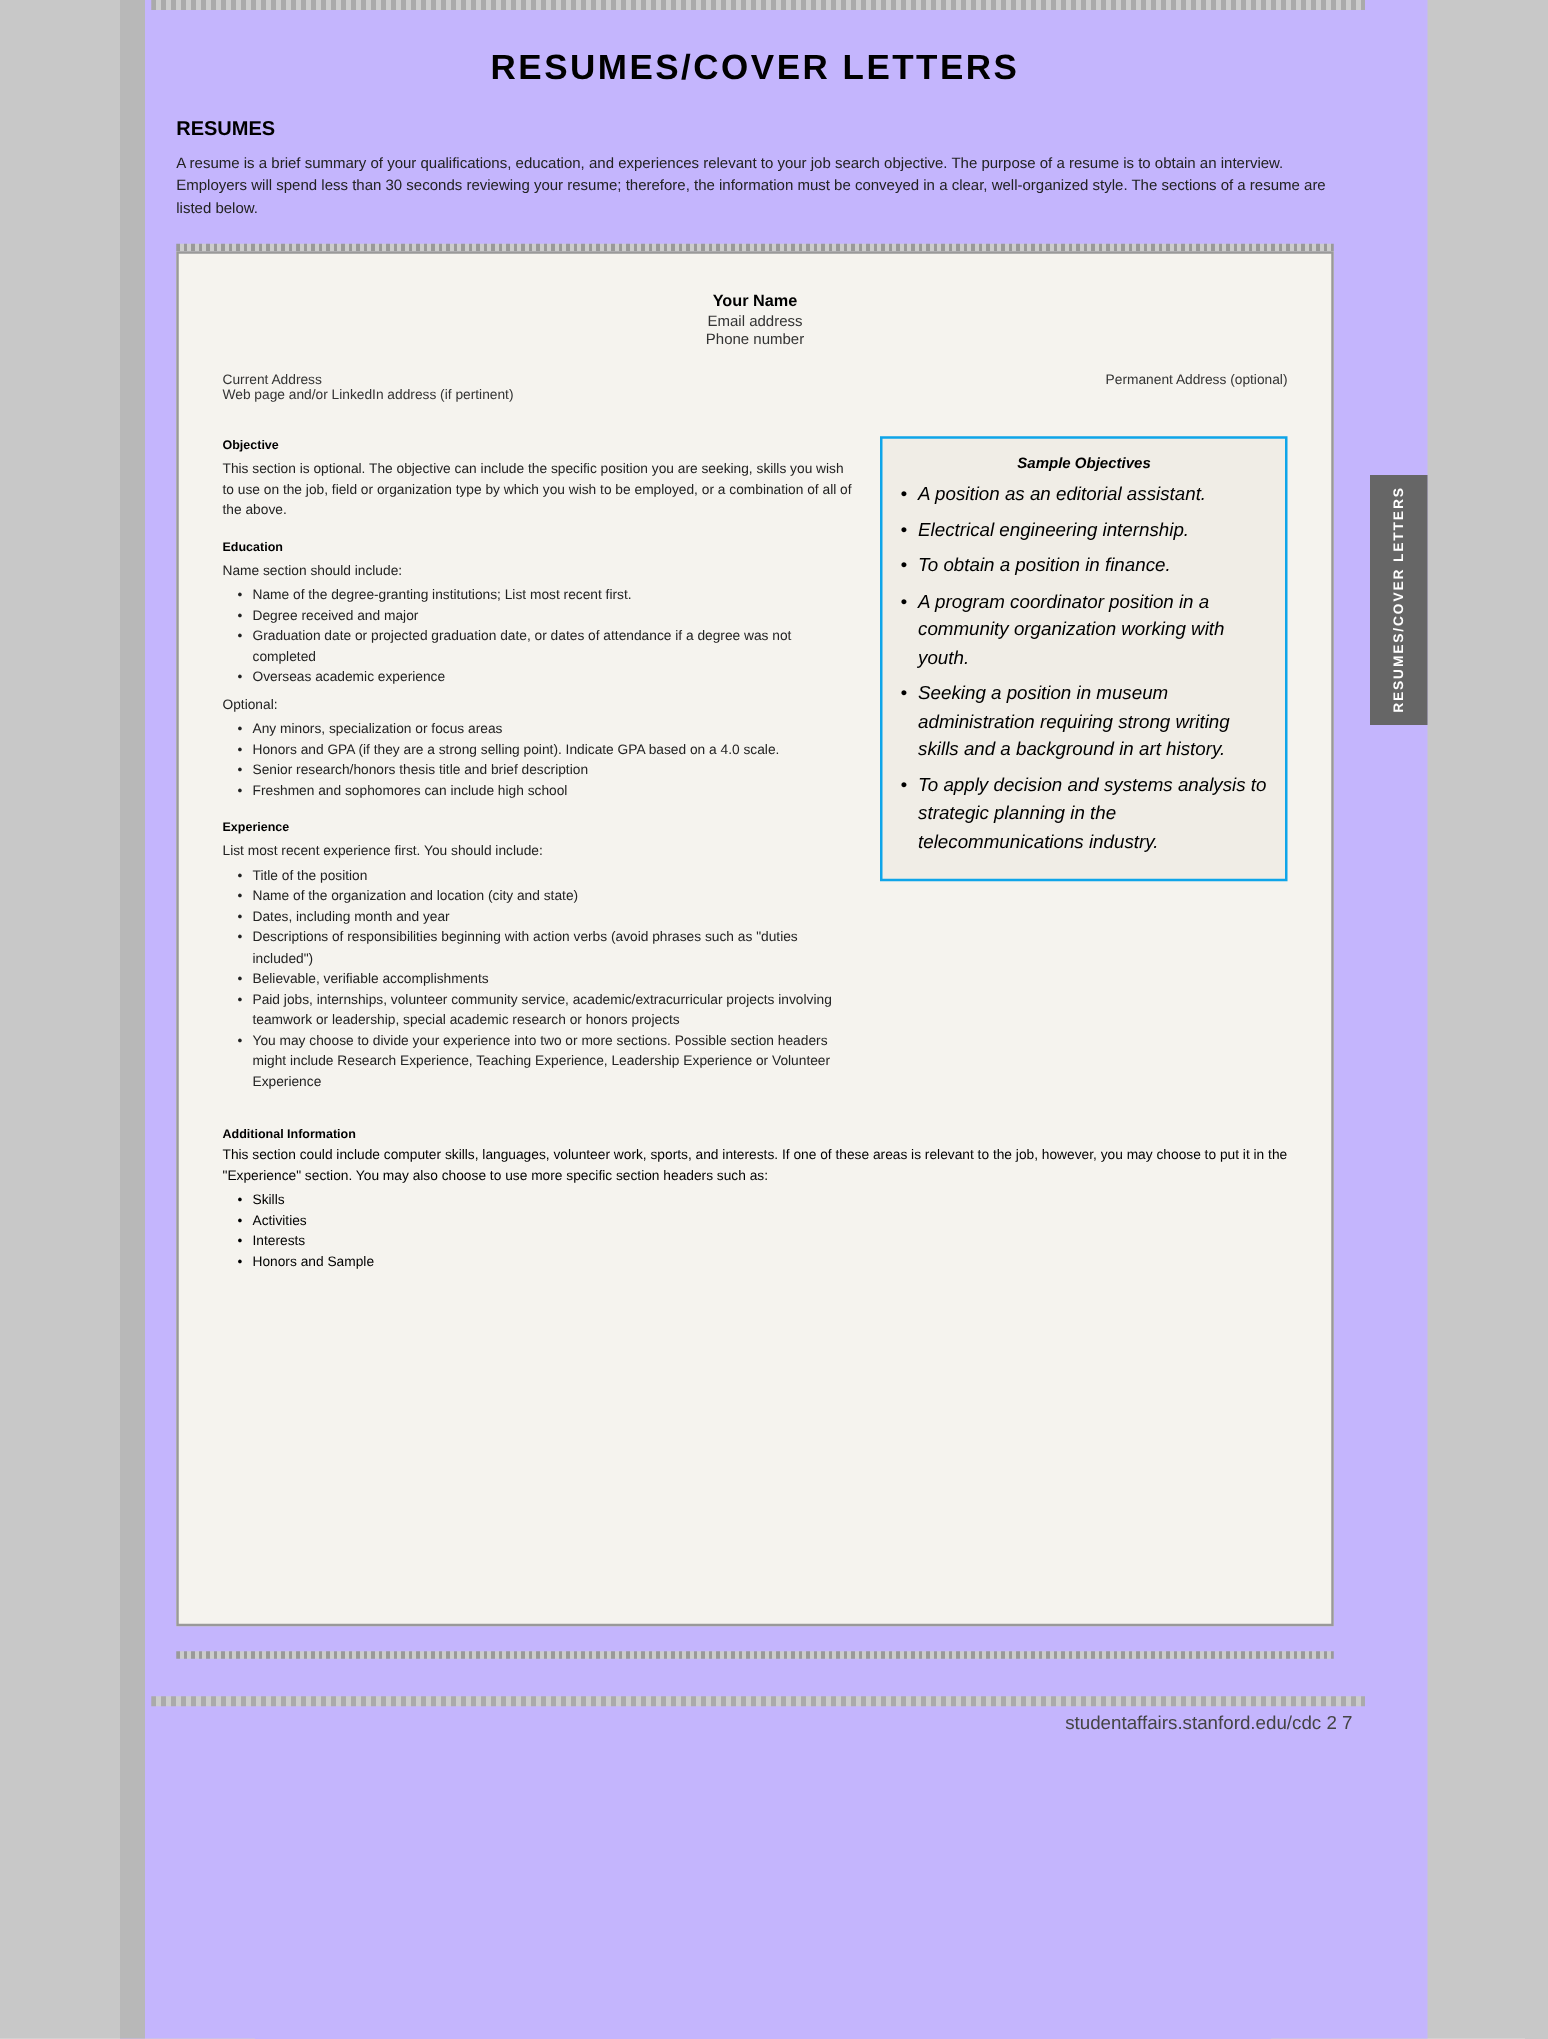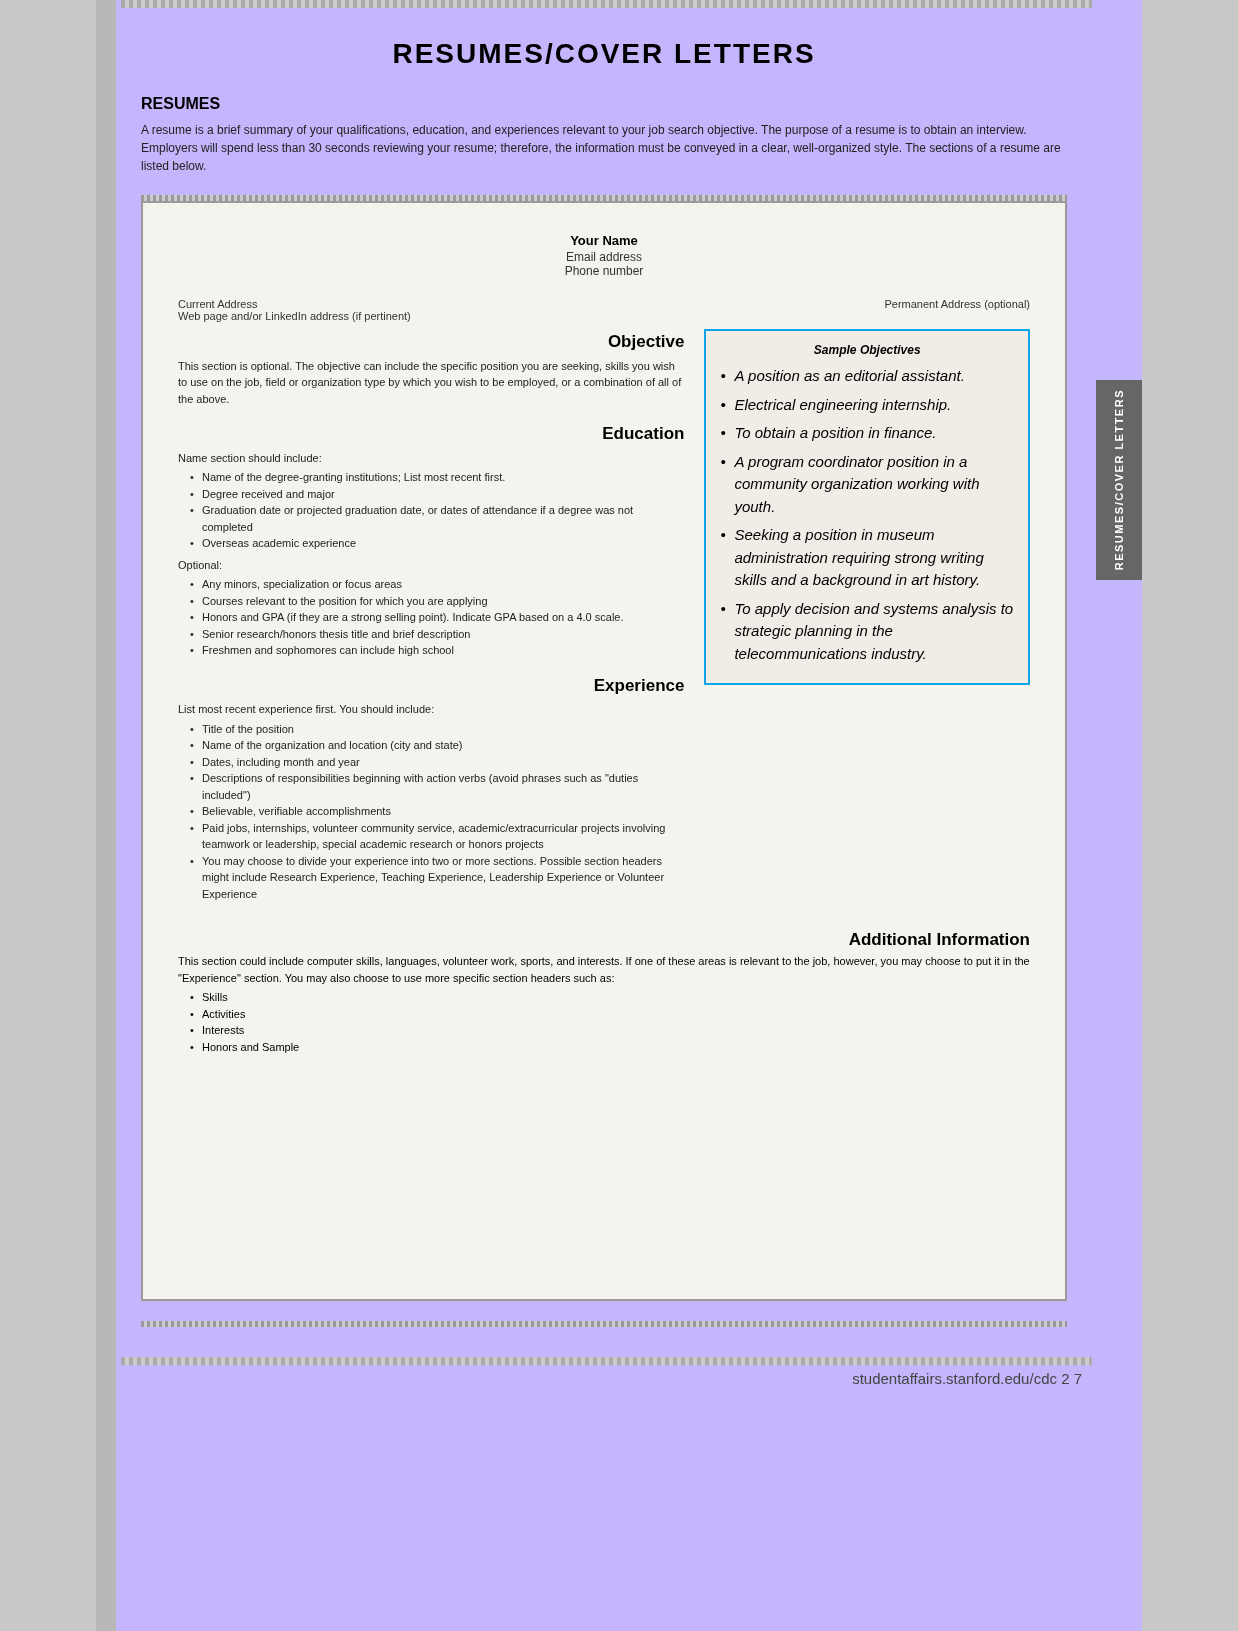--- a/index.html
+++ b/index.html
@@ -83,21 +83,21 @@
     }
 
     .resume-header .contact-line {
       font-size: 12px;
       color: #333;
     }
 
     .address-row {
       display: flex;
       justify-content: space-between;
-      margin-bottom: 7px;
+      margin-bottom: 27px;
       font-size: 11px;
       color: #333;
     }
 
     .resume-body {
       display: flex;
       gap: 20px;
     }
 
     .resume-left {
@@ -110,24 +110,23 @@
     .resume-right {
       flex: 0.9;
     }
 
     .resume-section {
       margin-bottom: 14px;
     }
 
     .resume-section-title {
       font-weight: bold;
-      font-size: 17px;
+      font-size: 10px;
       margin-bottom: 3px;
       color: #000;
-      text-align: right;
     }
 
     .resume-section p {
       font-size: 11px;
       line-height: 1.5;
       margin-bottom: 3px;
     }
 
     .resume-section ul {
       list-style: none;
@@ -327,21 +326,20 @@
             <p>Name section should include:</p>
             <ul>
               <li>Name of the degree-granting institutions; List most recent first.</li>
               <li>Degree received and major</li>
               <li>Graduation date or projected graduation date, or dates of attendance if a degree was not completed</li>
               <li>Overseas academic experience</li>
             </ul>
             <p class="optional-label">Optional:</p>
             <ul>
               <li>Any minors, specialization or focus areas</li>
-              <li>Courses relevant to the position for which you are applying</li>
               <li>Honors and GPA (if they are a strong selling point). Indicate GPA based on a 4.0 scale.</li>
               <li>Senior research/honors thesis title and brief description</li>
               <li>Freshmen and sophomores can include high school</li>
             </ul>
           </div>
 
           <div class="resume-section">
             <div class="resume-section-title">Experience</div>
             <p>List most recent experience first. You should include:</p>
             <ul>

